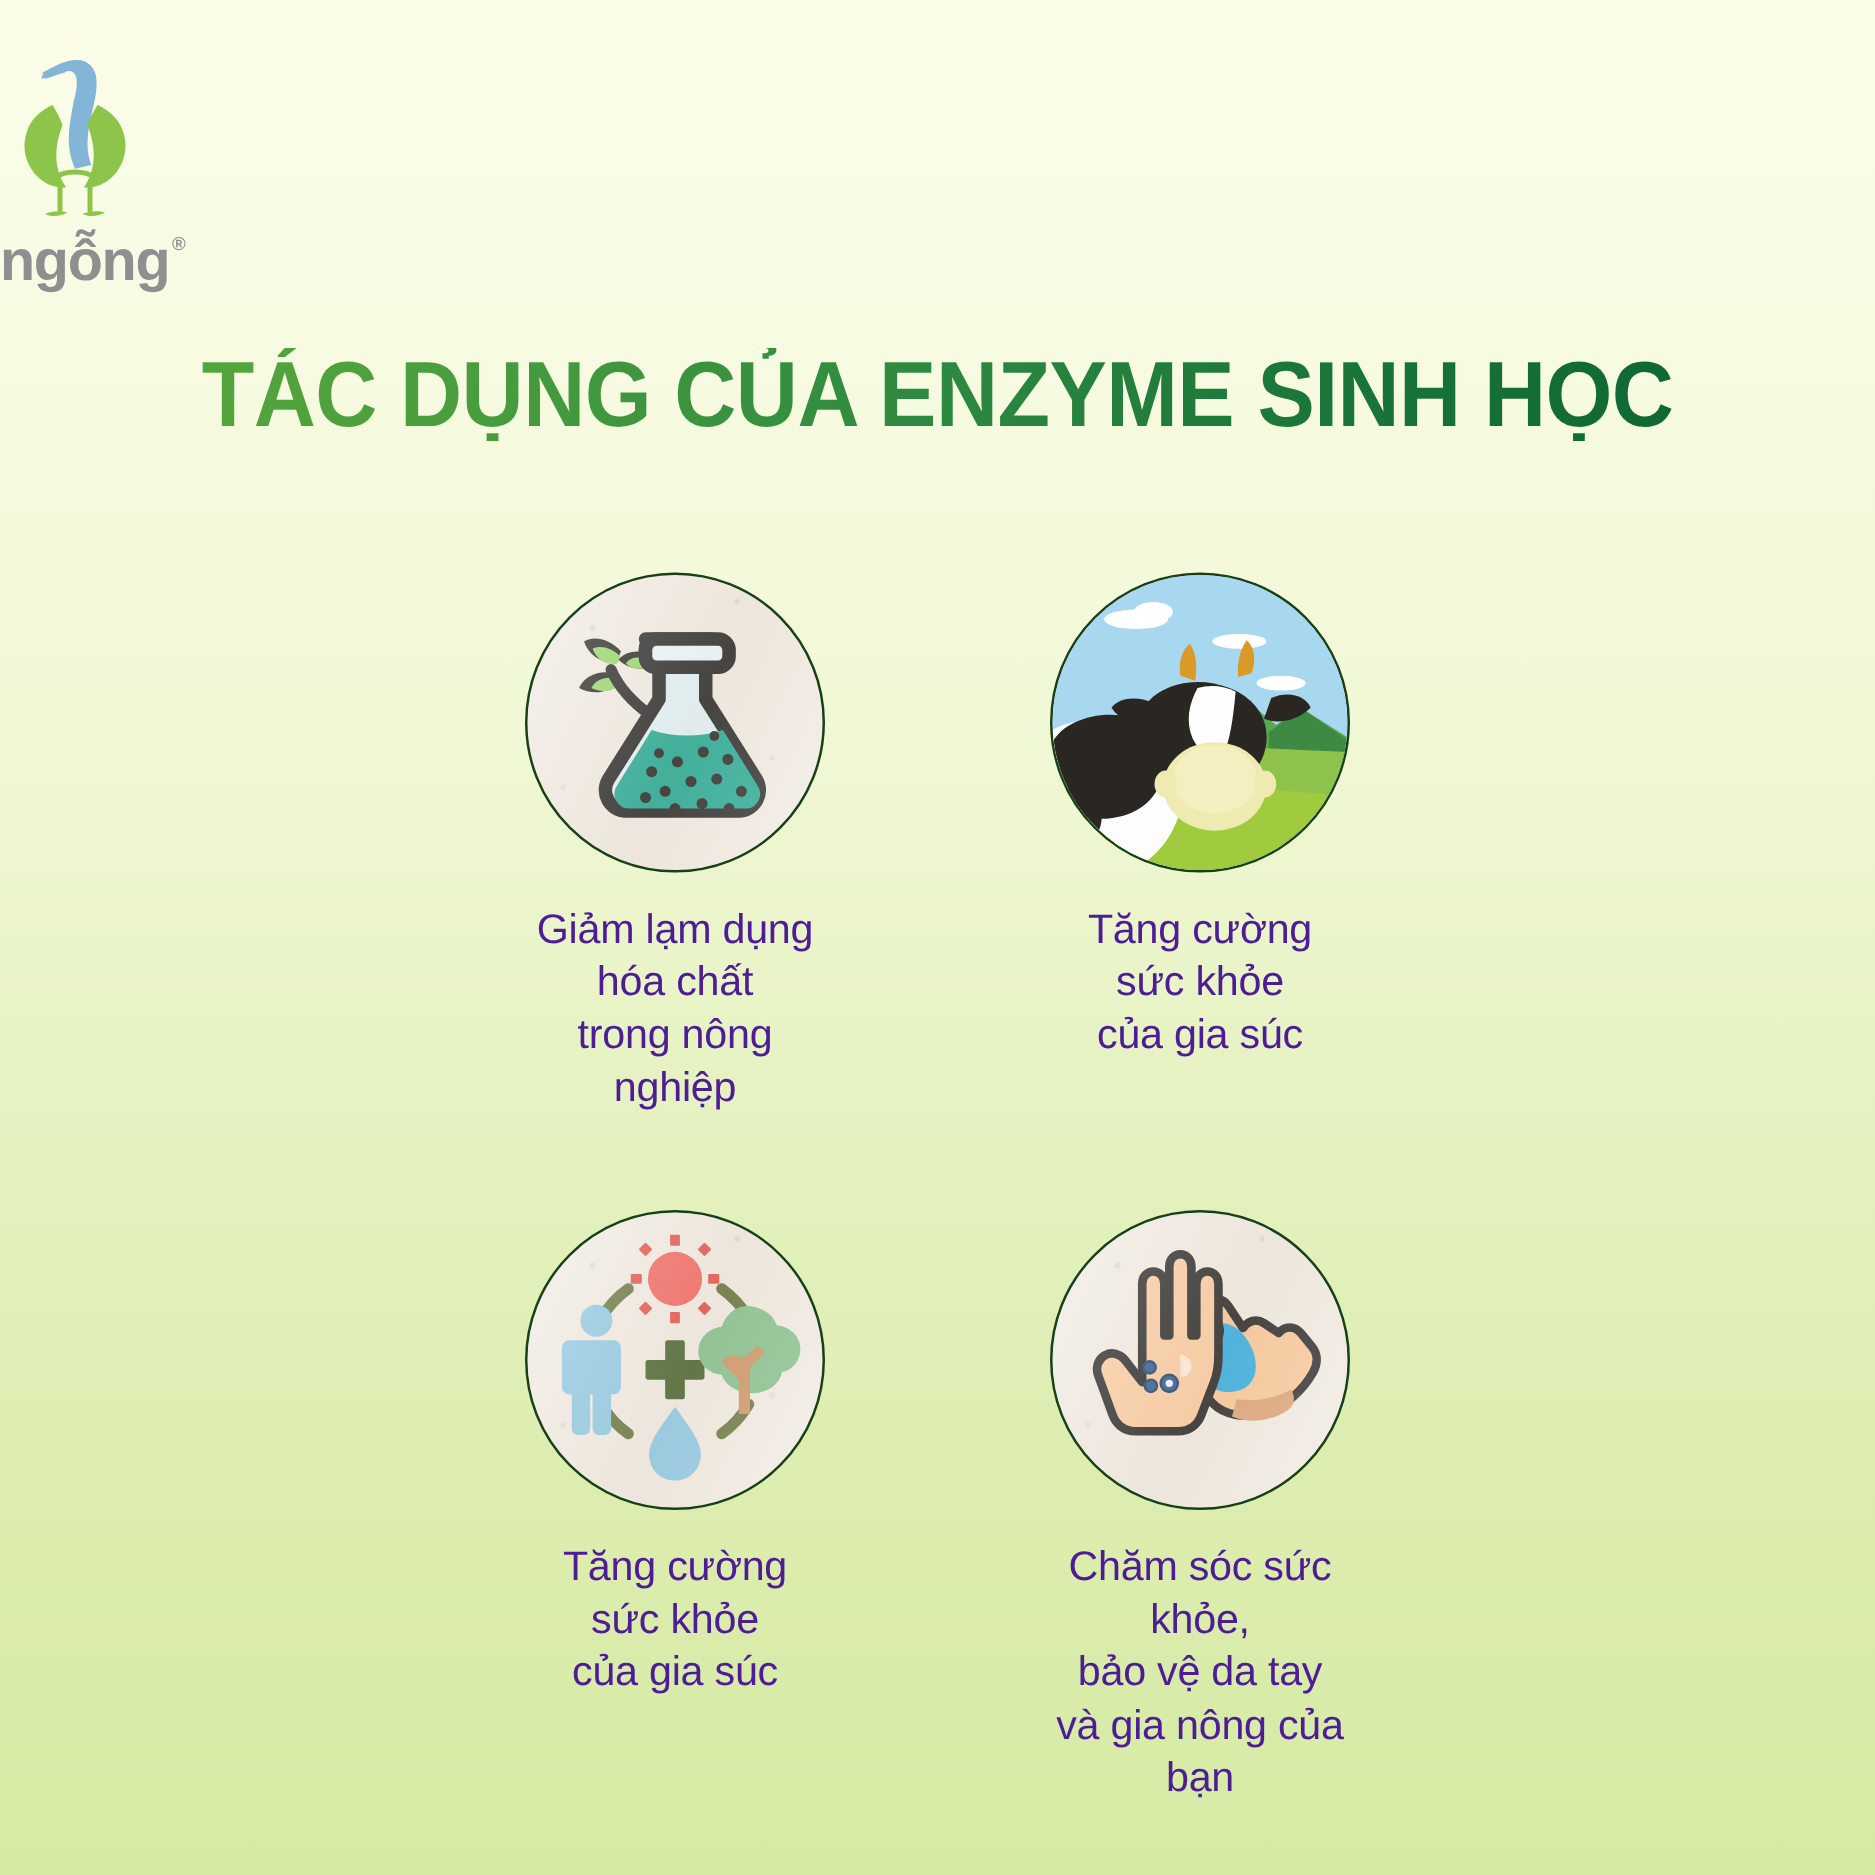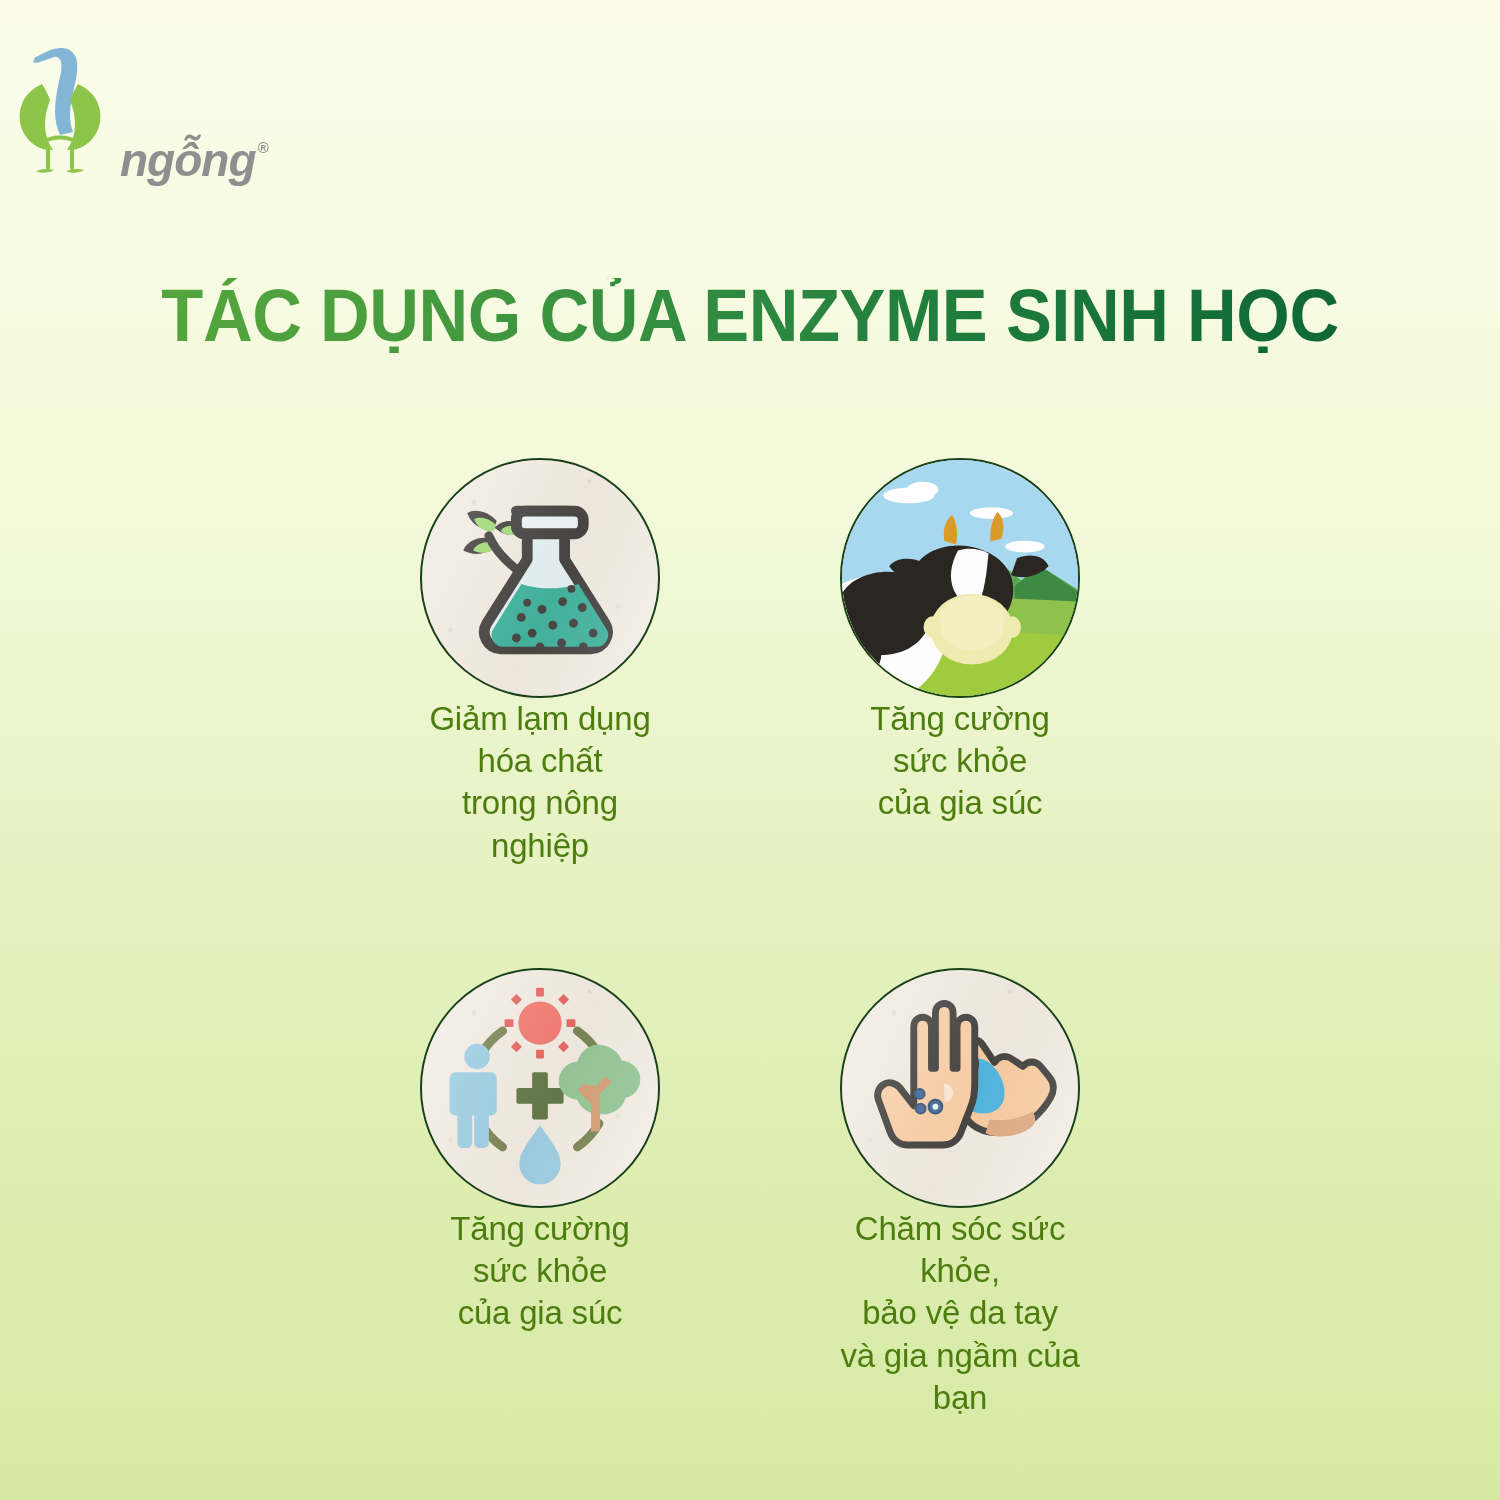--- a/index.html
+++ b/index.html
@@ -15,21 +15,21 @@
         #ddedb0 78%,
         #d6eaa4 100%);
     overflow:hidden;
     position:relative;
   }
 
   
   .logo-wrap{
     position:absolute;
     left:0; right:0; top:38px;
-    display:flex; flex-direction:row; align-items:flex-end;font-style:italic;
+    display:flex; flex-direction:column; align-items:flex-start;
   }
   .logo-mark{ width:120px; height:145px; display:block; }
   .logo-word{
     margin-top:2px;
     display:flex; align-items:flex-start;
     color:#8f8f8f;
     font-size:46px;
     font-weight:700;
     letter-spacing:-1px;
     line-height:1;
@@ -79,22 +79,23 @@
     background:
       radial-gradient(circle at 22% 18%, rgba(160,140,120,.12) 0 2px, transparent 3px),
       radial-gradient(circle at 71% 9%,  rgba(160,140,120,.14) 0 1.5px, transparent 3px),
       radial-gradient(circle at 83% 62%, rgba(160,140,120,.10) 0 2px, transparent 3px),
       radial-gradient(circle at 12% 72%, rgba(160,140,120,.10) 0 1.5px, transparent 3px),
       linear-gradient(115deg, rgba(255,255,255,.35) 0%, rgba(230,218,204,.22) 55%, rgba(255,255,255,.3) 100%);
     pointer-events:none;
   }
 
   .caption{
+    margin-top:24px;
     text-align:center;
-    color:#4d7c0f;
+    color:#4c1d95;
     font-size:33px;
     line-height:1.28;
     font-weight:400;
     letter-spacing:-0.2px;
     white-space:pre-line;
   }
 </style>
 </head>
 <body>
 
@@ -274,16 +275,16 @@
         <circle cx="95" cy="139" r="7" fill="#1e4d8c" stroke="#0f3361" stroke-width="2"></circle>
         <circle cx="95" cy="139" r="3" fill="#eaf6fb"></circle>
 
         <path d="M104 116c5 0 9 4 9 9s-4 9-9 9z" fill="#fdf1e2" opacity=".8"></path>
 
         <rect x="66" y="196" width="70" height="24" fill="#efe9e0"></rect>
       </svg>
     </div>
     <div class="caption">Chăm sóc sức khỏe,
 bảo vệ da tay
-và gia ngầm của bạn</div>
+và gia nông của bạn</div>
   </div>
 
 </div>
 
 </body></html>

